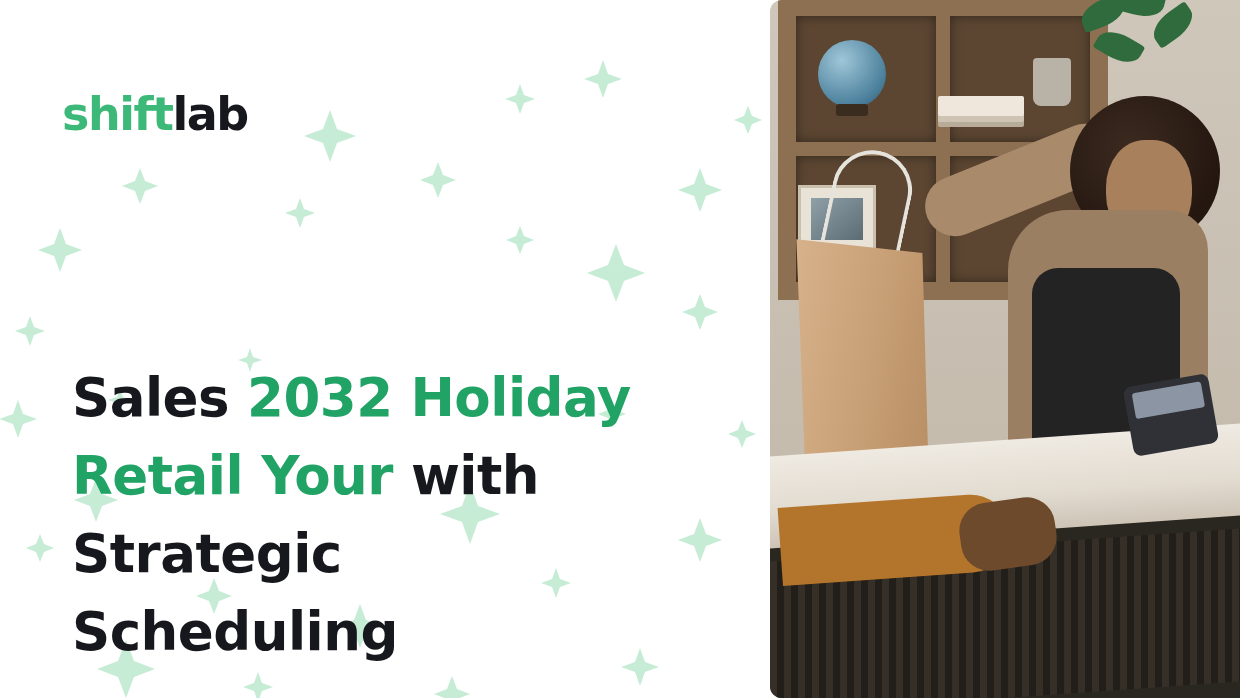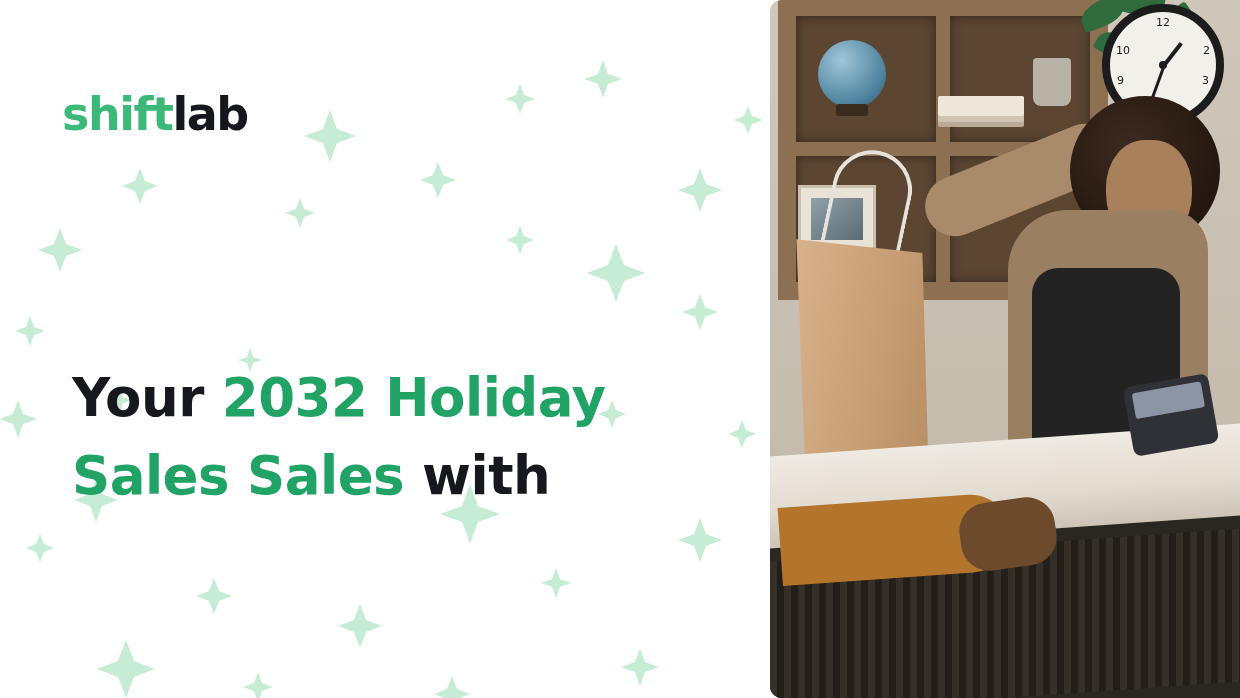--- a/index.html
+++ b/index.html
@@ -247,22 +247,23 @@
         <path d="M120 340 l3 9 9 3 -9 3 -3 9 -3 -9 -9 -3 9 -3z"></path>
       </g>
     </svg>
 
     <div class="logo">
       <span class="shift">shift</span><span class="lab">lab</span>
     </div>
 
     <h1 class="headline">
       <br>
-      <span>Your </span><span class="accent">2032 Holiday</span><br>
-      <span class="accent">Sales Sales</span><span> with</span><br>
+      <span>Sales </span><span class="accent">2032 Holiday</span><br>
+      <span class="accent">Retail Your</span><span> with</span><br>
+      <span>Strategic Scheduling</span>
     </h1>
   </div>
 
   <div class="hero-image">
     <div class="hero-inner">
       <div class="wall"></div>
 
       <div class="shelf-unit">
         <div class="shelf-bay" style="left:18px; top:16px; width:140px; height:126px;"></div>
         <div class="shelf-bay" style="left:172px; top:16px; width:140px; height:126px;"></div>
@@ -277,31 +278,20 @@
         </div>
       </div>
 
       <div class="plant">
         <div class="leaf" style="left:10px; top:10px; transform: rotate(-20deg);"></div>
         <div class="leaf" style="left:48px; top:0px; transform: rotate(15deg);"></div>
         <div class="leaf" style="left:80px; top:22px; transform: rotate(-35deg);"></div>
         <div class="leaf" style="left:26px; top:44px; transform: rotate(30deg);"></div>
       </div>
 
-      <div class="clock">
-        <div class="num" style="left:50%; top:4px; margin-left:-7px;">12</div>
-        <div class="num" style="right:6px; top:32px;">2</div>
-        <div class="num" style="right:7px; top:62px;">3</div>
-        <div class="num" style="left:50%; bottom:5px; margin-left:-3px;">6</div>
-        <div class="num" style="left:7px; top:62px;">9</div>
-        <div class="num" style="left:6px; top:32px;">10</div>
-        <div class="hand h-hand"></div>
-        <div class="hand m-hand"></div>
-        <div class="hand center"></div>
-      </div>
 
       <div class="person-arm"></div>
       <div class="hair"></div>
       <div class="face"></div>
       <div class="person-body"></div>
       <div class="apron"></div>
 
       <div class="bag-handle"></div>
       <div class="bag"></div>
 

